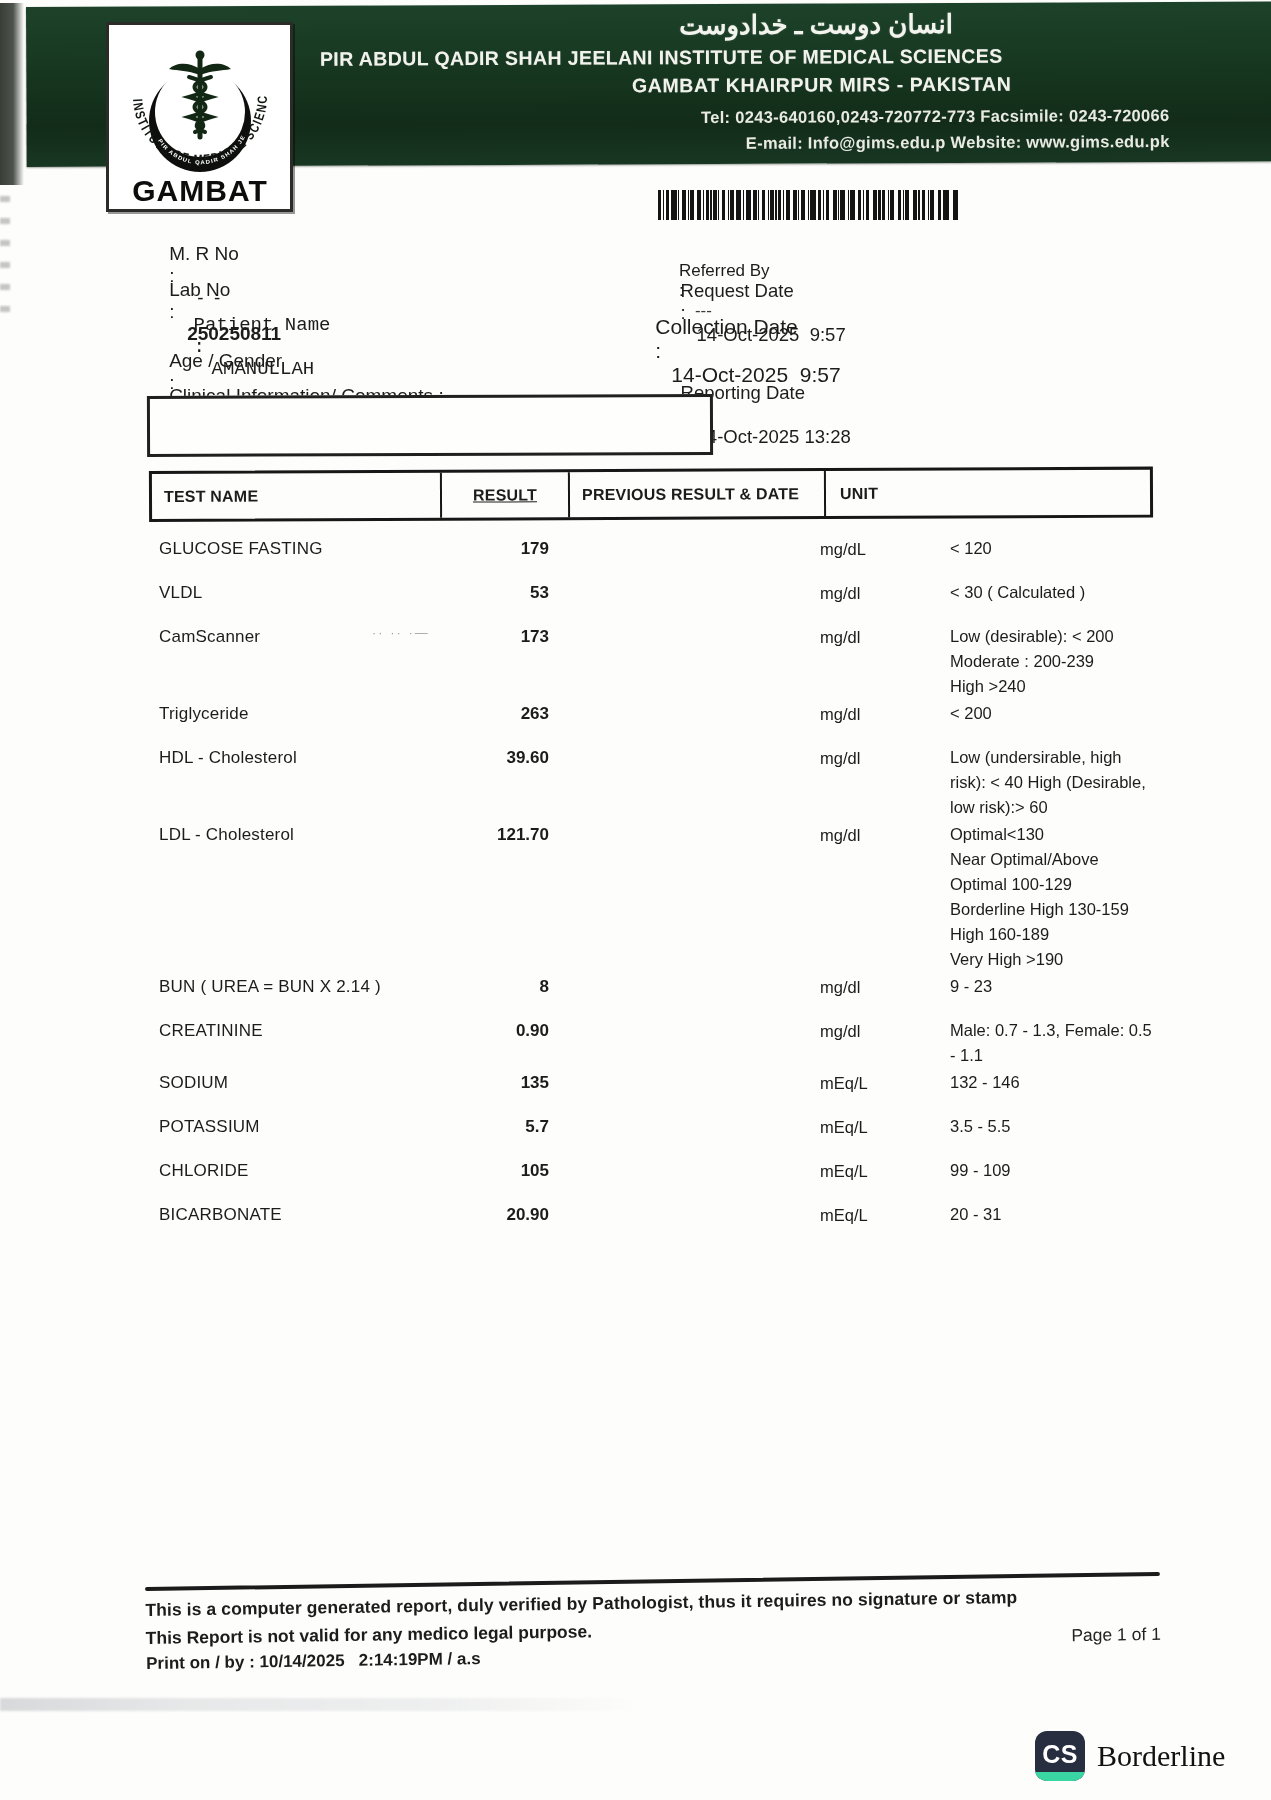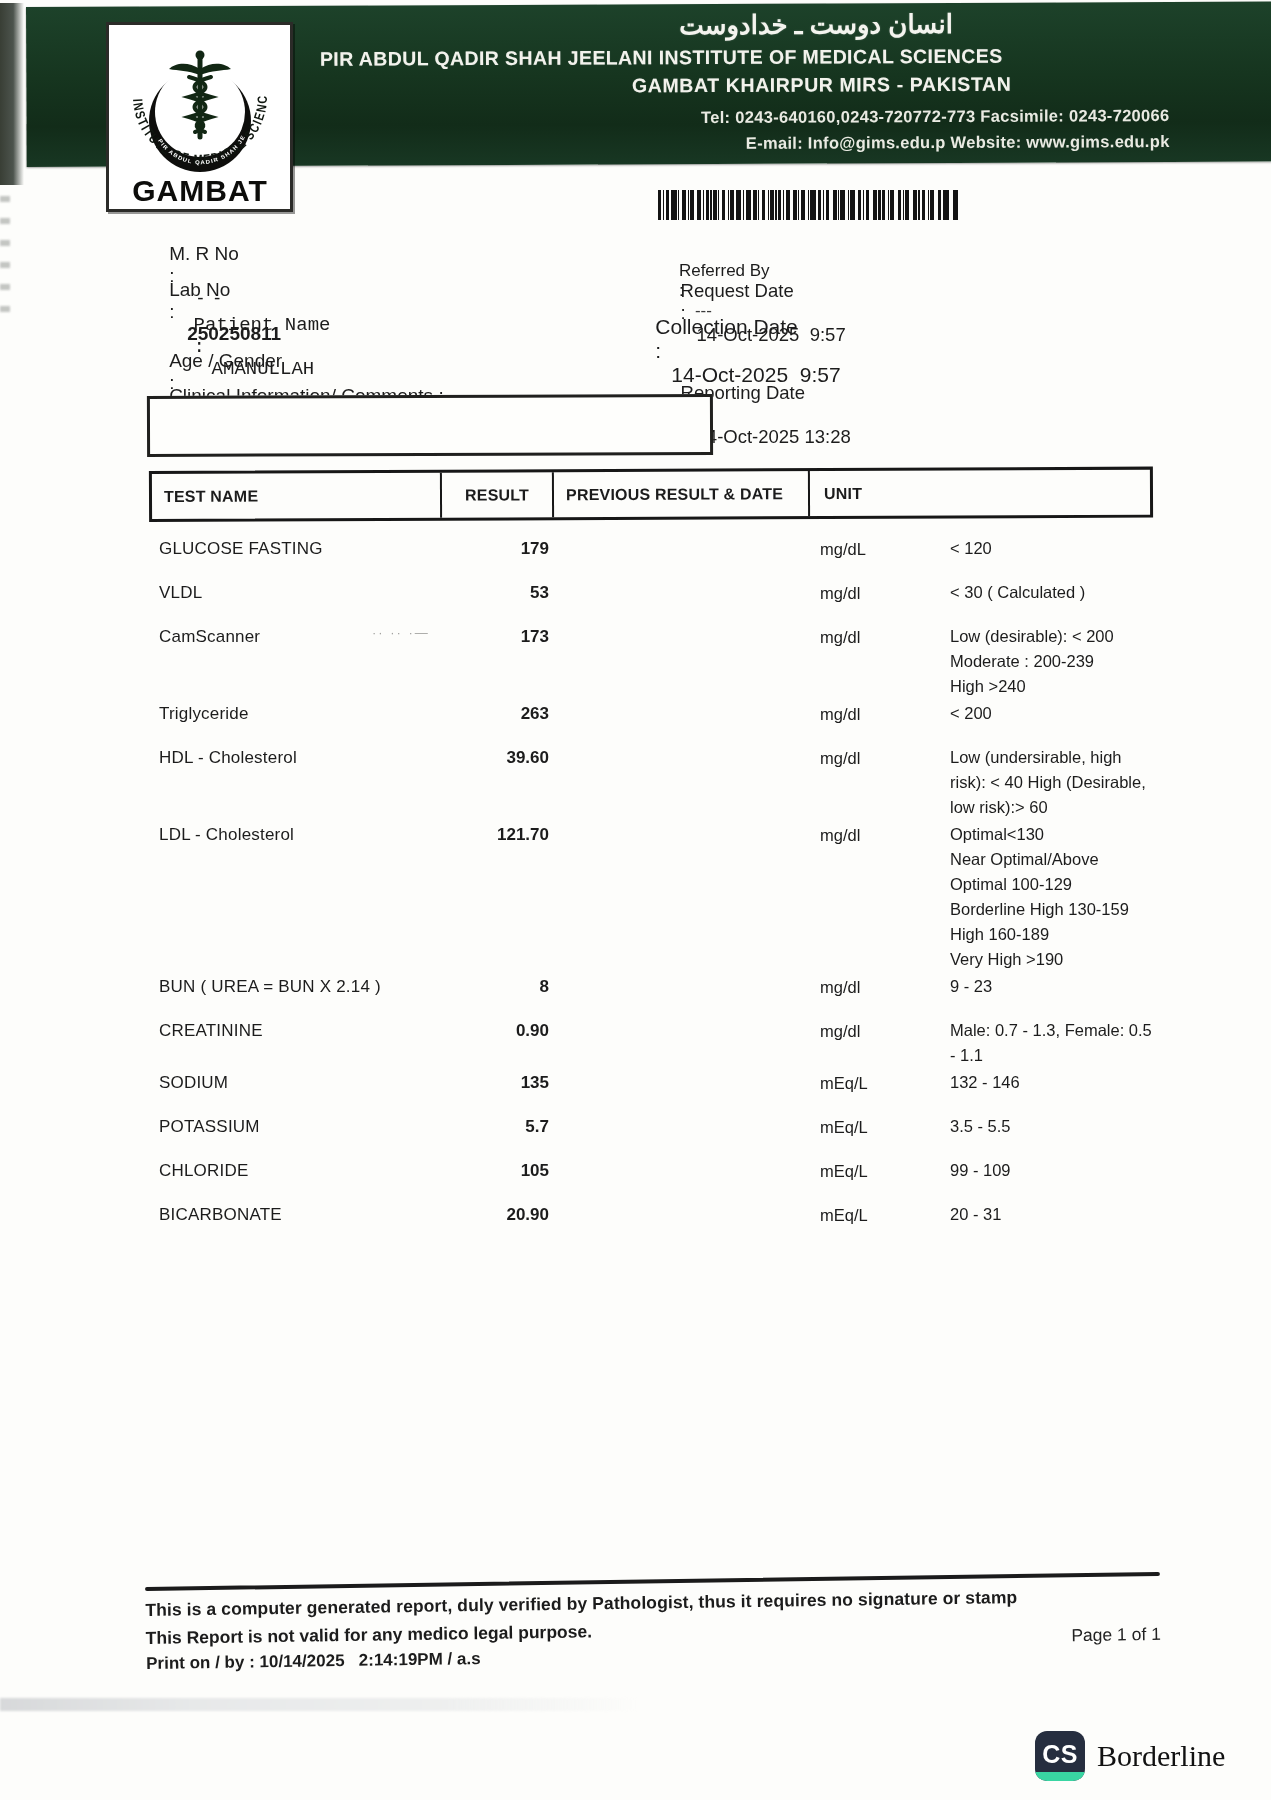--- a/index.html
+++ b/index.html
@@ -92,21 +92,21 @@
     position:absolute;left:149px;top:471px;width:1004px;height:51px;
     border:3px solid #171717;box-sizing:border-box;display:flex;
     transform:rotate(-0.25deg);transform-origin:left center;
     background:#fdfdfb;
   }
   .thead .hc{
     font-size:16px;font-weight:bold;letter-spacing:.2px;
     display:flex;align-items:center;box-sizing:border-box;
   }
   .hc.c-test{width:288px;padding-left:12px;}
-  .hc.c-result{width:112px;justify-content:center;border-left:2.5px solid #171717;}
+  .hc.c-result{width:128px;justify-content:center;border-left:2.5px solid #171717;text-decoration:underline;}
   .hc.c-prev{width:256px;padding-left:12px;border-left:2.5px solid #171717;}
   .hc.c-unit{width:129px;padding-left:14px;border-left:2.5px solid #171717;}
   .hc.c-range{width:219px;padding-left:14px;border-left:2.5px solid #171717;}
   .tbody{position:absolute;left:149px;top:536px;width:1004px;}
   .row{display:flex;margin-bottom:18px;}
   .row.tight{margin-bottom:2px;}
   .row .cell{box-sizing:border-box;}
   .cell.c-test{width:288px;padding-left:10px;font-size:17px;line-height:26px;letter-spacing:.2px;}
   .cell.c-result{width:112px;text-align:right;font-weight:bold;font-size:17px;line-height:26px;}
   .cell.c-prev{width:256px;}

